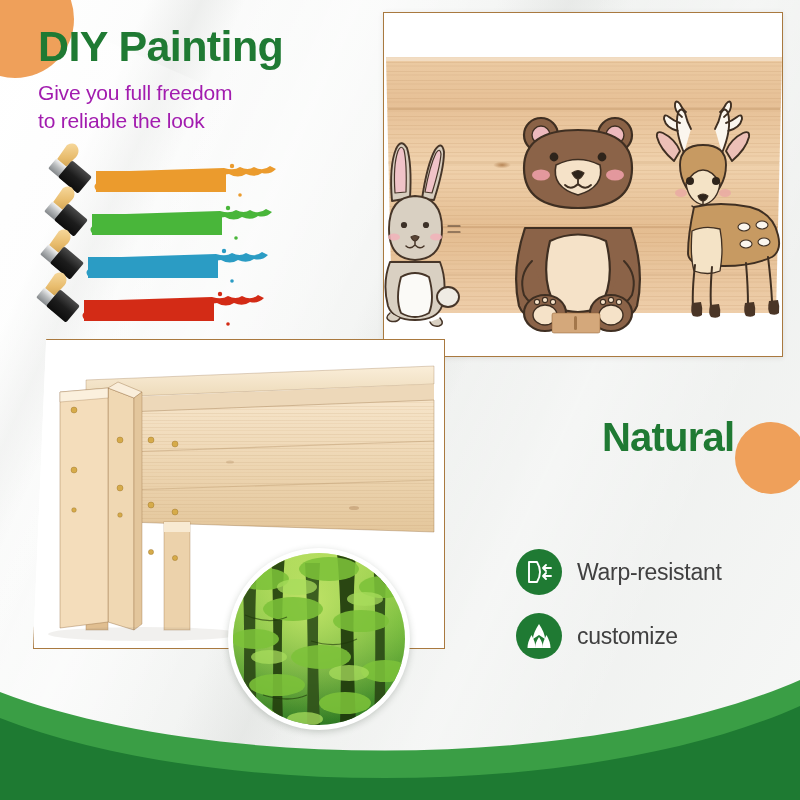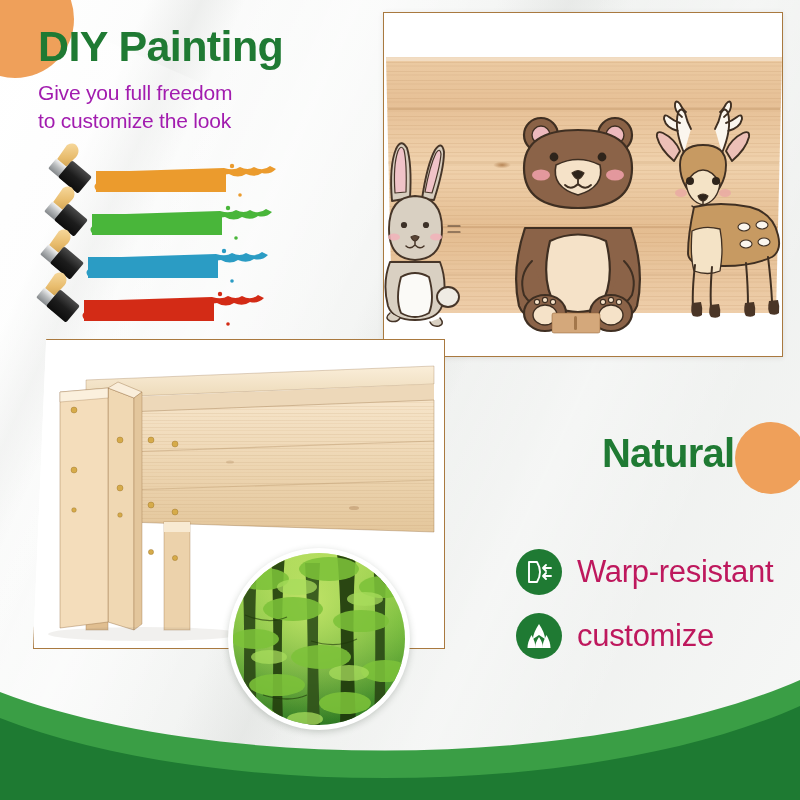--- a/index.html
+++ b/index.html
@@ -49,28 +49,28 @@
   .panel-animals { left:383px; top:12px; width:400px; height:345px; }
   .panel-planter { left:33px; top:339px; width:412px; height:310px;
     clip-path: polygon(3.2% 0, 100% 0, 100% 100%, 0 100%); }
 
   
   .forest-wrap { position:absolute; left:228px; top:548px; width:182px; height:182px;
     border-radius:50%; background:#fff; padding:5px; box-shadow:0 2px 7px rgba(40,60,40,.22); }
   .forest { width:100%; height:100%; border-radius:50%; overflow:hidden; }
 
   
-  .nat-head { position:absolute; left:602px; top:432px; }
+  .nat-head { position:absolute; left:602px; top:416px; }
   .nat-title { font-size:40px; font-weight:bold; color:var(--green,#1f7a33);
     line-height:1.07; letter-spacing:-.8px; text-align:left; }
   .features { position:absolute; left:516px; top:549px; width:270px; }
   .feat-row { display:flex; align-items:center; margin-bottom:18px; }
   .feat-ico { width:46px; height:46px; border-radius:50%; background:var(--green,#1f7a33);
     flex:0 0 46px; display:flex; align-items:center; justify-content:center; }
-  .feat-label { margin-left:15px; font-size:31px; color:#be185d; letter-spacing:-.3px; }
+  .feat-label { margin-left:15px; font-size:23px; color:#404040; letter-spacing:-.3px; }
 </style>
 </head>
 <body>
 
 <div id="stage">
 
   <div class="bg-base"></div>
   <div class="shade shA"></div>
   <div class="shade shB"></div>
   <div class="streak sA"></div>
@@ -81,21 +81,21 @@
     <path d="M0,42 C210,122 590,122 800,30 L800,150 L0,150 Z" fill="#3a9e45"></path>
     <path d="M0,68 C210,150 590,150 800,56 L800,150 L0,150 Z" fill="#1e7a32"></path>
   </svg>
 
   <div class="dot dot-tl"></div>
 
   <div class="diy-head">
     <div class="diy-title">DIY Painting</div>
     <div class="diy-sub">
       <div>Give you full freedom</div>
-      <div>to customize the look</div>
+      <div>to reliable the look</div>
     </div>
   </div>
 
   <svg class="brushes" viewBox="0 0 250 200">
     <defs>
       <linearGradient id="handle" x1="0" y1="0" x2="0" y2="1">
         <stop offset="0" stop-color="#f6d79a"></stop>
           <stop offset=".5" stop-color="#e8bc6d"></stop>
           <stop offset="1" stop-color="#c99a48"></stop>
       </linearGradient>

